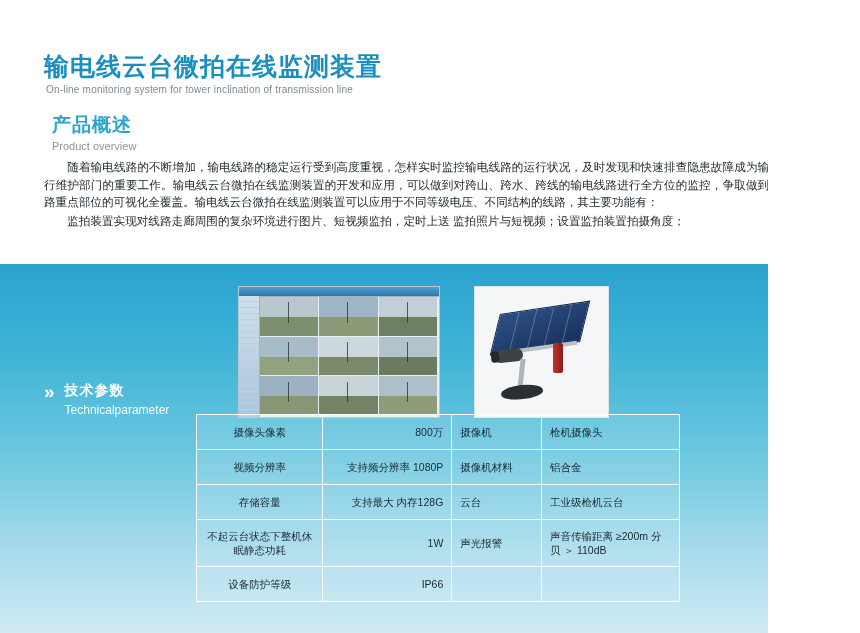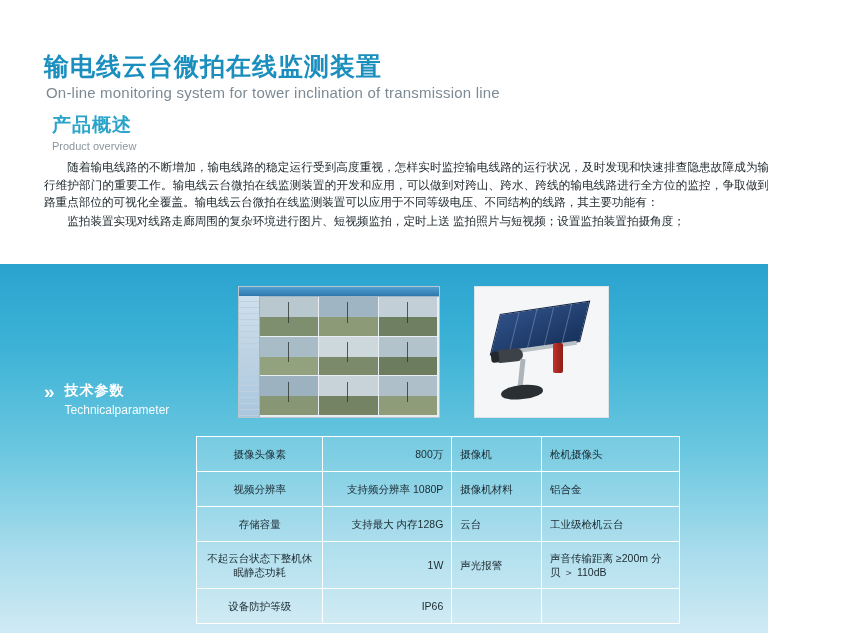--- a/index.html
+++ b/index.html
@@ -31,21 +31,21 @@
     top: 50px;
     font-size: 25px;
     font-weight: bold;
     color: #1a8fbe;
     letter-spacing: 1px;
   }
   .title-en {
     position: absolute;
     left: 46px;
     top: 84px;
-    font-size: 15px;
+    font-size: 10px;
     color: #7d8a93;
     letter-spacing: 0.2px;
   }
   .sec-head {
     position: absolute;
     left: 52px;
     top: 112px;
   }
   .sec-head .cn {
     font-size: 19px;
@@ -217,21 +217,21 @@
   .tech-head .en {
     font-size: 12px;
     color: #ffffff;
     margin-top: 3px;
     opacity: .95;
   }
   
   table.spec {
     position: absolute;
     left: 196px;
-    top: 436px;
+    top: 414px;
     width: 484px;
     border-collapse: collapse;
     background: rgba(255,255,255,0.12);
   }
   table.spec td {
     border: 1px solid #ffffff;
     font-size: 10.5px;
     color: #1c2a31;
     padding: 6px 8px;
     height: 22px;

